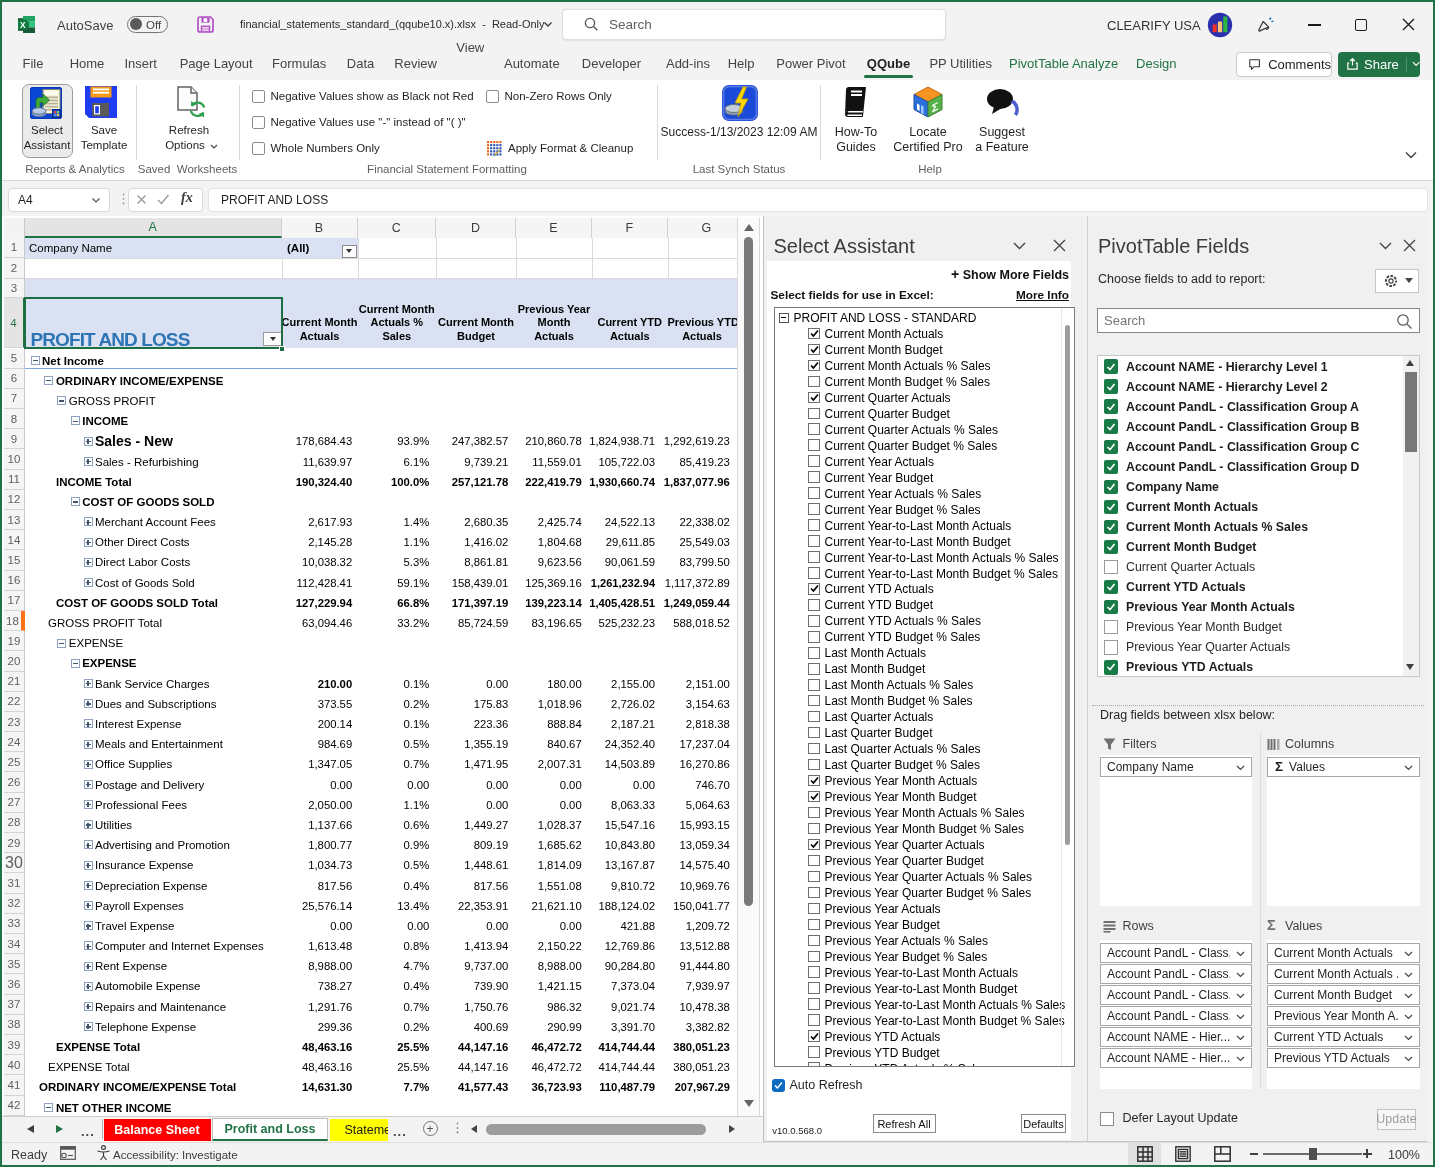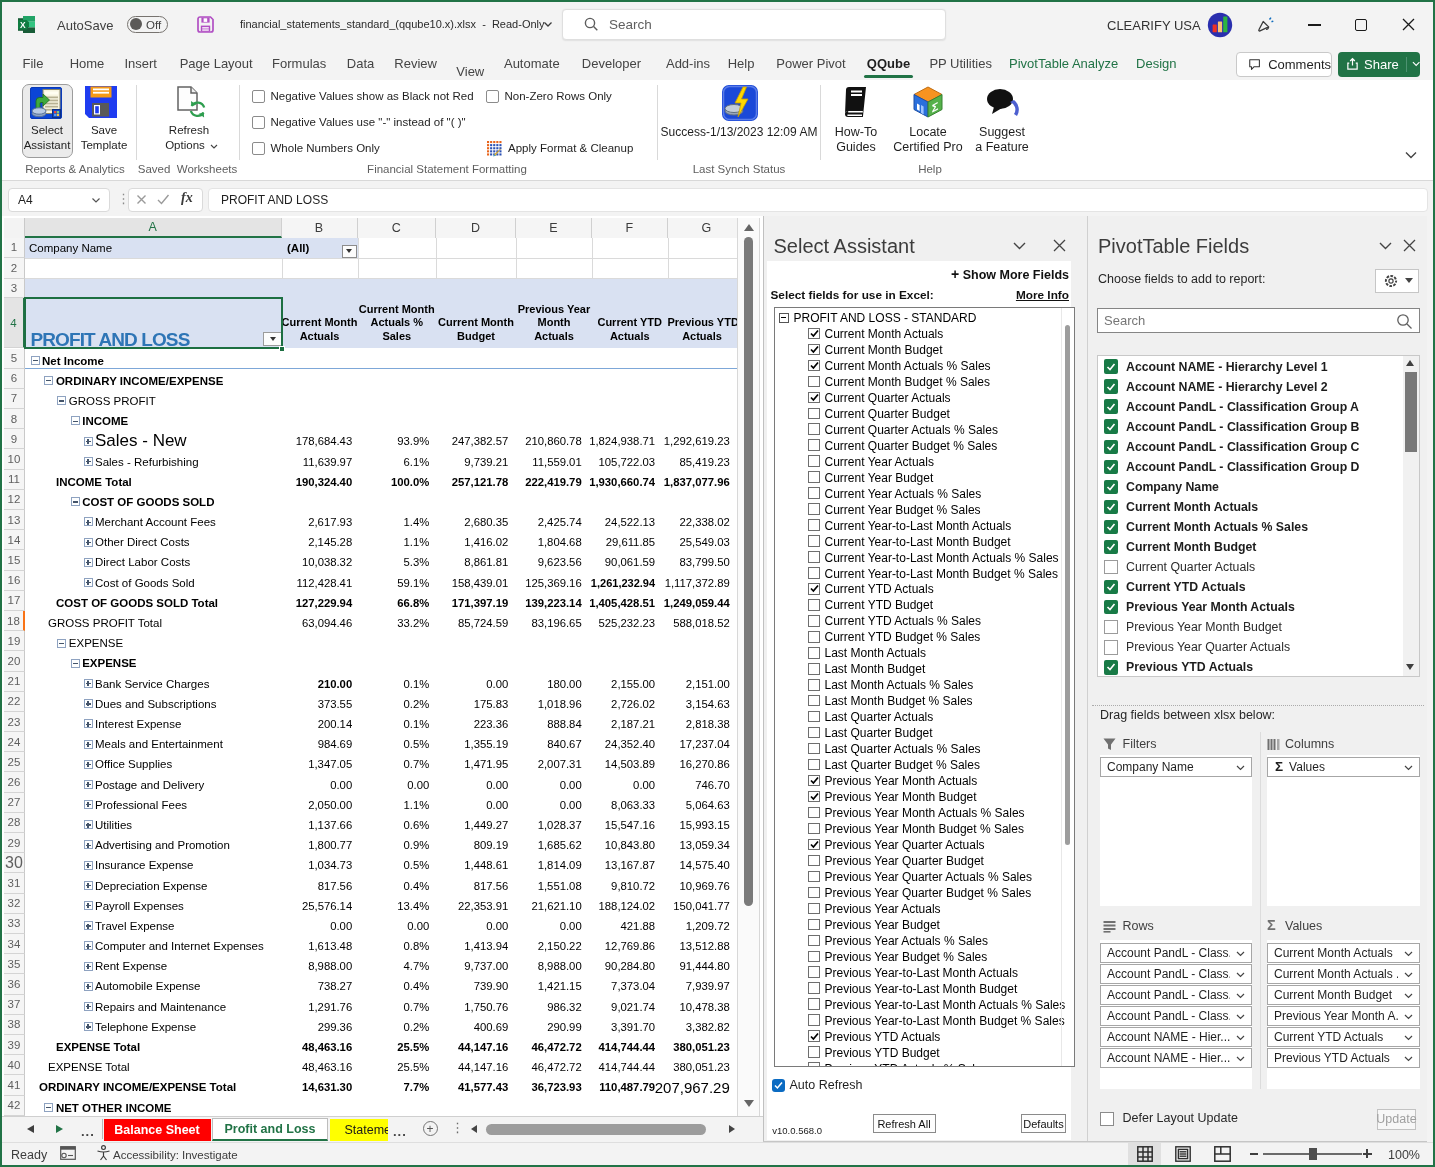--- a/index.html
+++ b/index.html
@@ -64,21 +64,21 @@
 <svg class="ab" style="left:1402px;top:18px" width="13" height="13" viewBox="0 0 13 13">
     <path d="M1 1 L12 12 M12 1 L1 12" stroke="#1a1a1a" stroke-width="1.3"></path>
   </svg>
 <div class="txt" style="left:33px;top:56px;transform:translateX(-50%);font-size:13px;color:#444;font-weight:400">File</div>
 <div class="txt" style="left:87px;top:56px;transform:translateX(-50%);font-size:13px;color:#444;font-weight:400">Home</div>
 <div class="txt" style="left:140.7px;top:56px;transform:translateX(-50%);font-size:13px;color:#444;font-weight:400">Insert</div>
 <div class="txt" style="left:216.2px;top:56px;transform:translateX(-50%);font-size:13px;color:#444;font-weight:400">Page Layout</div>
 <div class="txt" style="left:299.2px;top:56px;transform:translateX(-50%);font-size:13px;color:#444;font-weight:400">Formulas</div>
 <div class="txt" style="left:360.5px;top:56px;transform:translateX(-50%);font-size:13px;color:#444;font-weight:400">Data</div>
 <div class="txt" style="left:415.6px;top:56px;transform:translateX(-50%);font-size:13px;color:#444;font-weight:400">Review</div>
-<div class="txt" style="left:470.3px;top:64px;transform:translateX(-50%);font-size:13px;color:#444;font-weight:400">View</div>
+<div class="txt" style="left:470.3px;top:40px;transform:translateX(-50%);font-size:13px;color:#444;font-weight:400">View</div>
 <div class="txt" style="left:531.8px;top:56px;transform:translateX(-50%);font-size:13px;color:#444;font-weight:400">Automate</div>
 <div class="txt" style="left:611.5px;top:56px;transform:translateX(-50%);font-size:13px;color:#444;font-weight:400">Developer</div>
 <div class="txt" style="left:688px;top:56px;transform:translateX(-50%);font-size:13px;color:#444;font-weight:400">Add-ins</div>
 <div class="txt" style="left:741px;top:56px;transform:translateX(-50%);font-size:13px;color:#444;font-weight:400">Help</div>
 <div class="txt" style="left:811px;top:56px;transform:translateX(-50%);font-size:13px;color:#444;font-weight:400">Power Pivot</div>
 <div class="txt" style="left:888.5px;top:56px;transform:translateX(-50%);font-size:13px;color:#1f1f1f;font-weight:700">QQube</div>
 <div class="txt" style="left:960.7px;top:56px;transform:translateX(-50%);font-size:13px;color:#444;font-weight:400">PP Utilities</div>
 <div class="txt" style="left:1063.6px;top:56px;transform:translateX(-50%);font-size:13px;color:#217346;font-weight:400">PivotTable Analyze</div>
 <div class="txt" style="left:1156.3px;top:56px;transform:translateX(-50%);font-size:13px;color:#217346;font-weight:400">Design</div>
 <div class="ab" style="left:864px;top:75px;width:49px;height:3px;background:#217346;border-radius:2px"></div>
@@ -270,21 +270,21 @@
 <div class="ab ctr" style="left:4px;top:409.07px;width:21px;height:20.189999999999998px;background:#f5f5f5;border-right:1px solid #c9c9c9;border-bottom:1px solid #d4d4d4;font-size:11.5px;color:#5f5f5f">8</div>
 <div class="ab ctr" style="left:4px;top:429.26px;width:21px;height:20.189999999999998px;background:#f5f5f5;border-right:1px solid #c9c9c9;border-bottom:1px solid #d4d4d4;font-size:11.5px;color:#5f5f5f">9</div>
 <div class="ab ctr" style="left:4px;top:449.45px;width:21px;height:20.189999999999998px;background:#f5f5f5;border-right:1px solid #c9c9c9;border-bottom:1px solid #d4d4d4;font-size:11.5px;color:#5f5f5f">10</div>
 <div class="ab ctr" style="left:4px;top:469.64px;width:21px;height:20.190000000000055px;background:#f5f5f5;border-right:1px solid #c9c9c9;border-bottom:1px solid #d4d4d4;font-size:11.5px;color:#5f5f5f">11</div>
 <div class="ab ctr" style="left:4px;top:489.83000000000004px;width:21px;height:20.18999999999994px;background:#f5f5f5;border-right:1px solid #c9c9c9;border-bottom:1px solid #d4d4d4;font-size:11.5px;color:#5f5f5f">12</div>
 <div class="ab ctr" style="left:4px;top:510.02px;width:21px;height:20.190000000000055px;background:#f5f5f5;border-right:1px solid #c9c9c9;border-bottom:1px solid #d4d4d4;font-size:11.5px;color:#5f5f5f">13</div>
 <div class="ab ctr" style="left:4px;top:530.21px;width:21px;height:20.18999999999994px;background:#f5f5f5;border-right:1px solid #c9c9c9;border-bottom:1px solid #d4d4d4;font-size:11.5px;color:#5f5f5f">14</div>
 <div class="ab ctr" style="left:4px;top:550.4px;width:21px;height:20.190000000000055px;background:#f5f5f5;border-right:1px solid #c9c9c9;border-bottom:1px solid #d4d4d4;font-size:11.5px;color:#5f5f5f">15</div>
 <div class="ab ctr" style="left:4px;top:570.59px;width:21px;height:20.18999999999994px;background:#f5f5f5;border-right:1px solid #c9c9c9;border-bottom:1px solid #d4d4d4;font-size:11.5px;color:#5f5f5f">16</div>
 <div class="ab ctr" style="left:4px;top:590.78px;width:21px;height:20.190000000000055px;background:#f5f5f5;border-right:1px solid #c9c9c9;border-bottom:1px solid #d4d4d4;font-size:11.5px;color:#5f5f5f">17</div>
-<div class="ab ctr" style="left:4px;top:610.97px;width:21px;height:20.190000000000055px;background:#f5f5f5;border-right:2px solid #f97316;border-bottom:1px solid #d4d4d4;font-size:11.5px;color:#5f5f5f">18</div>
+<div class="ab ctr" style="left:4px;top:610.97px;width:21px;height:20.190000000000055px;background:#f5f5f5;border-right:4px solid #f97316;border-bottom:1px solid #d4d4d4;font-size:11.5px;color:#5f5f5f">18</div>
 <div class="ab ctr" style="left:4px;top:631.1600000000001px;width:21px;height:20.18999999999994px;background:#f5f5f5;border-right:1px solid #c9c9c9;border-bottom:1px solid #d4d4d4;font-size:11.5px;color:#5f5f5f">19</div>
 <div class="ab ctr" style="left:4px;top:651.35px;width:21px;height:20.18999999999994px;background:#f5f5f5;border-right:1px solid #c9c9c9;border-bottom:1px solid #d4d4d4;font-size:11.5px;color:#5f5f5f">20</div>
 <div class="ab ctr" style="left:4px;top:671.54px;width:21px;height:20.190000000000055px;background:#f5f5f5;border-right:1px solid #c9c9c9;border-bottom:1px solid #d4d4d4;font-size:11.5px;color:#5f5f5f">21</div>
 <div class="ab ctr" style="left:4px;top:691.73px;width:21px;height:20.190000000000055px;background:#f5f5f5;border-right:1px solid #c9c9c9;border-bottom:1px solid #d4d4d4;font-size:11.5px;color:#5f5f5f">22</div>
 <div class="ab ctr" style="left:4px;top:711.9200000000001px;width:21px;height:20.18999999999994px;background:#f5f5f5;border-right:1px solid #c9c9c9;border-bottom:1px solid #d4d4d4;font-size:11.5px;color:#5f5f5f">23</div>
 <div class="ab ctr" style="left:4px;top:732.11px;width:21px;height:20.18999999999994px;background:#f5f5f5;border-right:1px solid #c9c9c9;border-bottom:1px solid #d4d4d4;font-size:11.5px;color:#5f5f5f">24</div>
 <div class="ab ctr" style="left:4px;top:752.3px;width:21px;height:20.190000000000055px;background:#f5f5f5;border-right:1px solid #c9c9c9;border-bottom:1px solid #d4d4d4;font-size:11.5px;color:#5f5f5f">25</div>
 <div class="ab ctr" style="left:4px;top:772.49px;width:21px;height:20.190000000000055px;background:#f5f5f5;border-right:1px solid #c9c9c9;border-bottom:1px solid #d4d4d4;font-size:11.5px;color:#5f5f5f">26</div>
 <div class="ab ctr" style="left:4px;top:792.6800000000001px;width:21px;height:20.18999999999994px;background:#f5f5f5;border-right:1px solid #c9c9c9;border-bottom:1px solid #d4d4d4;font-size:11.5px;color:#5f5f5f">27</div>
 <div class="ab ctr" style="left:4px;top:812.87px;width:21px;height:20.190000000000055px;background:#f5f5f5;border-right:1px solid #c9c9c9;border-bottom:1px solid #d4d4d4;font-size:11.5px;color:#5f5f5f">28</div>
@@ -339,21 +339,21 @@
 <div class="txt" style="left:55.9px;top:380.78499999999997px;transform:translateY(-50%);font-size:11.5px;font-weight:bold;color:#000">ORDINARY INCOME/EXPENSE</div>
 <div class="ab" style="left:57.3px;top:396.27500000000003px;width:9px;height:9px;border:1px solid #8ea2c0;background:#fdfefe"></div>
 <div class="ab" style="left:59.3px;top:400.475px;width:5px;height:1.2px;background:#44546a"></div>
 <div class="txt" style="left:68.8px;top:400.975px;transform:translateY(-50%);font-size:11.5px;font-weight:normal;color:#000">GROSS PROFIT</div>
 <div class="ab" style="left:70.7px;top:416.465px;width:9px;height:9px;border:1px solid #8ea2c0;background:#fdfefe"></div>
 <div class="ab" style="left:72.7px;top:420.66499999999996px;width:5px;height:1.2px;background:#44546a"></div>
 <div class="txt" style="left:82.2px;top:421.16499999999996px;transform:translateY(-50%);font-size:11.5px;font-weight:bold;color:#000">INCOME</div>
 <div class="ab" style="left:83.5px;top:436.65500000000003px;width:9px;height:9px;border:1px solid #8ea2c0;background:#fdfefe"></div>
 <div class="ab" style="left:85.5px;top:440.855px;width:5px;height:1.2px;background:#44546a"></div>
 <div class="ab" style="left:87.4px;top:438.95500000000004px;width:1.2px;height:5px;background:#44546a"></div>
-<div class="txt" style="left:95.0px;top:441.355px;transform:translateY(-50%);font-size:17px;font-weight:normal;color:#000">Sales - New</div>
+<div class="txt" style="left:95.0px;top:441.355px;transform:translateY(-50%);font-size:14px;font-weight:bold;color:#000">Sales - New</div>
 <div class="txt" style="left:352.2px;top:441.355px;transform:translate(-100%,-50%);font-size:11.3px;font-weight:normal;color:#000">178,684.43</div>
 <div class="txt" style="left:429.3px;top:441.355px;transform:translate(-100%,-50%);font-size:11.3px;font-weight:normal;color:#000">93.9%</div>
 <div class="txt" style="left:508.3px;top:441.355px;transform:translate(-100%,-50%);font-size:11.3px;font-weight:normal;color:#000">247,382.57</div>
 <div class="txt" style="left:581.7px;top:441.355px;transform:translate(-100%,-50%);font-size:11.3px;font-weight:normal;color:#000">210,860.78</div>
 <div class="txt" style="left:655.1px;top:441.355px;transform:translate(-100%,-50%);font-size:11.3px;font-weight:normal;color:#000">1,824,938.71</div>
 <div class="txt" style="left:729.8px;top:441.355px;transform:translate(-100%,-50%);font-size:11.3px;font-weight:normal;color:#000">1,292,619.23</div>
 <div class="ab" style="left:83.5px;top:456.84499999999997px;width:9px;height:9px;border:1px solid #8ea2c0;background:#fdfefe"></div>
 <div class="ab" style="left:85.5px;top:461.04499999999996px;width:5px;height:1.2px;background:#44546a"></div>
 <div class="ab" style="left:87.4px;top:459.145px;width:1.2px;height:5px;background:#44546a"></div>
 <div class="txt" style="left:95.0px;top:461.54499999999996px;transform:translateY(-50%);font-size:11.5px;font-weight:normal;color:#000">Sales - Refurbishing</div>
@@ -626,21 +626,21 @@
 <div class="txt" style="left:508.3px;top:1067.2450000000001px;transform:translate(-100%,-50%);font-size:11.3px;font-weight:normal;color:#000">44,147.16</div>
 <div class="txt" style="left:581.7px;top:1067.2450000000001px;transform:translate(-100%,-50%);font-size:11.3px;font-weight:normal;color:#000">46,472.72</div>
 <div class="txt" style="left:655.1px;top:1067.2450000000001px;transform:translate(-100%,-50%);font-size:11.3px;font-weight:normal;color:#000">414,744.44</div>
 <div class="txt" style="left:729.8px;top:1067.2450000000001px;transform:translate(-100%,-50%);font-size:11.3px;font-weight:normal;color:#000">380,051.23</div>
 <div class="txt" style="left:39px;top:1087.4350000000002px;transform:translateY(-50%);font-size:11.5px;font-weight:bold;color:#000">ORDINARY INCOME/EXPENSE Total</div>
 <div class="txt" style="left:352.2px;top:1087.4350000000002px;transform:translate(-100%,-50%);font-size:11.3px;font-weight:bold;color:#000">14,631.30</div>
 <div class="txt" style="left:429.3px;top:1087.4350000000002px;transform:translate(-100%,-50%);font-size:11.3px;font-weight:bold;color:#000">7.7%</div>
 <div class="txt" style="left:508.3px;top:1087.4350000000002px;transform:translate(-100%,-50%);font-size:11.3px;font-weight:bold;color:#000">41,577.43</div>
 <div class="txt" style="left:581.7px;top:1087.4350000000002px;transform:translate(-100%,-50%);font-size:11.3px;font-weight:bold;color:#000">36,723.93</div>
 <div class="txt" style="left:655.1px;top:1087.4350000000002px;transform:translate(-100%,-50%);font-size:11.3px;font-weight:bold;color:#000">110,487.79</div>
-<div class="txt" style="left:729.8px;top:1087.4350000000002px;transform:translate(-100%,-50%);font-size:15px;font-weight:normal;color:#000">207,967.29</div>
+<div class="txt" style="left:729.8px;top:1087.4350000000002px;transform:translate(-100%,-50%);font-size:11px;font-weight:bold;color:#000">207,967.29</div>
 <div class="ab" style="left:44.4px;top:1102.925px;width:9px;height:9px;border:1px solid #8ea2c0;background:#fdfefe"></div>
 <div class="ab" style="left:46.4px;top:1107.125px;width:5px;height:1.2px;background:#44546a"></div>
 <div class="txt" style="left:55.9px;top:1107.625px;transform:translateY(-50%);font-size:11.5px;font-weight:bold;color:#000">NET OTHER INCOME</div>
 <div class="ab" style="left:737.3px;top:218px;width:23px;height:898px;background:#fafafa;border-left:1px solid #d8d8d8;border-right:1px solid #d8d8d8"></div>
 <div class="ab" style="left:743.5px;top:224px;width:0;height:0;border-left:5px solid transparent;border-right:5px solid transparent;border-bottom:7px solid #666"></div>
 <div class="ab" style="left:744px;top:237px;width:9px;height:669px;background:#7a7a7a;border-radius:4.5px"></div>
 <div class="ab" style="left:743.5px;top:1100px;width:0;height:0;border-left:5px solid transparent;border-right:5px solid transparent;border-top:7px solid #666"></div>
 <div class="ab" style="left:763px;top:216px;width:664px;height:925px;background:#f0f0f0"></div>
 <div class="ab" style="left:763px;top:216px;width:1px;height:925px;background:#c0c0c0"></div>
 <div class="ab" style="left:1086.5px;top:216px;width:1px;height:925px;background:#d0d0d0"></div>

